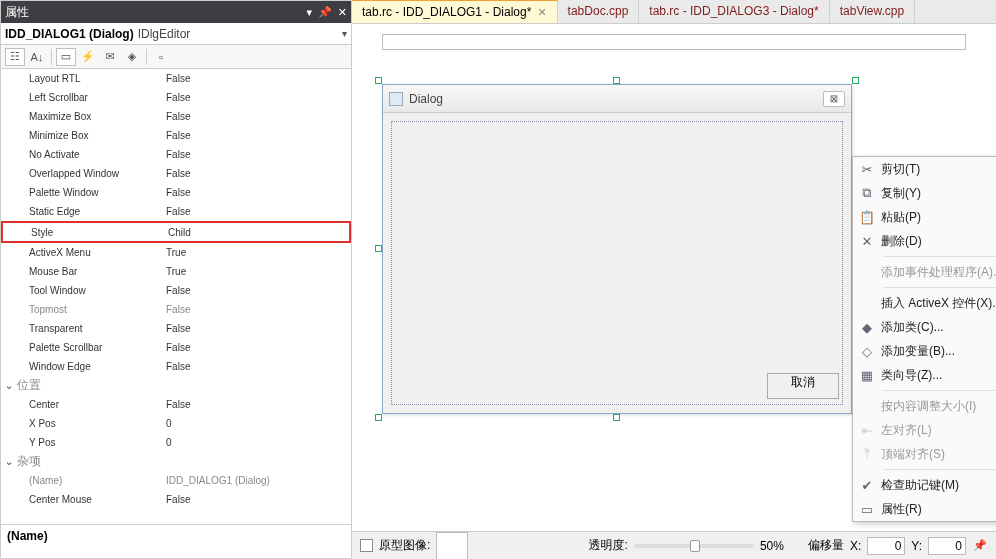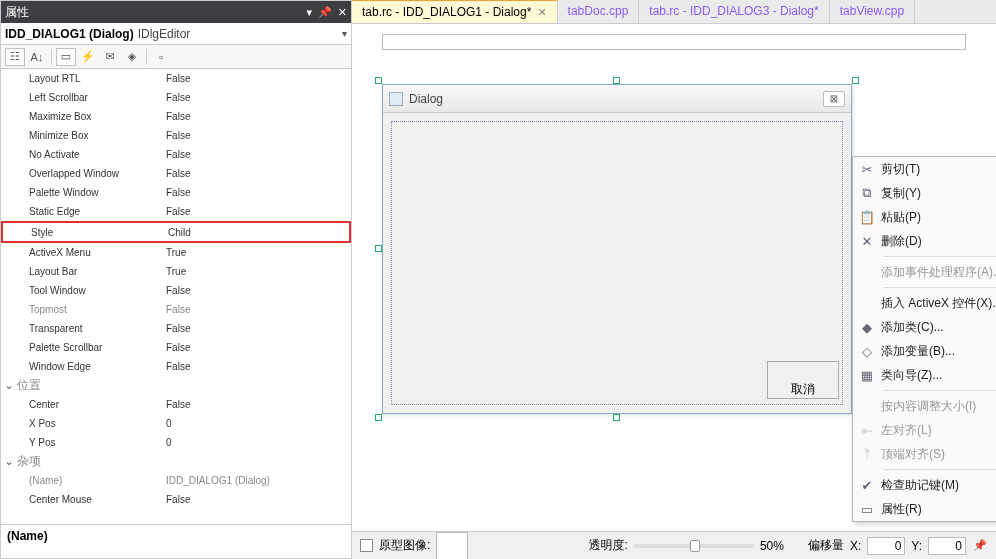--- a/index.html
+++ b/index.html
@@ -28,32 +28,32 @@
 .group-row { display: flex; align-items: center; height: 19px; background: #fff; }
 .group-row .exp { width: 16px; text-align: center; color: #555; font-size: 11px; }
 .group-row .gname { font-size: 12px; color: #888; font-family: Liberation Serif, serif; }
 .highlight-box { border: 2px solid #e03030; position: relative; }
 .highlight-box .prop-row { height: 18px; }
 .desc-area { border-top: 1px solid #ccc; height: 34px; padding: 4px 6px; font-size: 12px; font-weight: bold; }
 
 
 .right-area { flex: 1; display: flex; flex-direction: column; background: #f7f7f7; }
 .tab-strip { height: 24px; background: #eaeaea; display: flex; align-items: flex-end; border-bottom: 1px solid #ccc; }
-.tab { height: 24px; padding: 0 10px; display: flex; align-items: center; font-size: 12px; color: #8b5cf6; border-right: 1px solid #d0d0d0; white-space: nowrap; }
+.tab { height: 24px; padding: 0 10px; display: flex; align-items: center; font-size: 12px; color: #7f1d1d; border-right: 1px solid #d0d0d0; white-space: nowrap; }
 .tab.active { background: #fff9d6; color: #000; border-top: 2px solid #f0a030; }
 .tab .close { margin-left: 6px; font-size: 11px; color: #888; }
 .canvas { flex: 1; position: relative; background: #fff; }
 .ruler-h { position: absolute; left: 30px; top: 10px; right: 30px; height: 16px; border: 1px solid #bbb; background: #fff; }
 .dialog-win { position: absolute; left: 30px; top: 60px; width: 470px; height: 330px; border: 1px solid #8aa8c8; background: #f0f0f0; box-shadow: 1px 1px 3px rgba(0,0,0,0.15); }
 .dialog-title { height: 28px; background: linear-gradient(#f8f8f8,#e8e8e8); display: flex; align-items: center; padding: 0 6px; border-bottom: 1px solid #ccc; font-size: 12px; }
 .dialog-title .icon { width: 14px; height: 14px; background: #dfeaf5; border: 1px solid #9ab; margin-right: 6px; }
 .dialog-title .ttl { flex: 1; color: #444; }
 .dialog-title .winbtn { width: 22px; height: 16px; border: 1px solid #bbb; background: #fff; margin-left: 2px; display: flex; align-items: center; justify-content: center; font-size: 10px; color: #555; border-radius: 2px; }
 .dialog-body { position: absolute; left: 8px; top: 36px; right: 8px; bottom: 8px; border: 1px dotted #88a; }
-.dialog-btn { position: absolute; width: 72px; height: 38px; border: 1px solid #aaa; background: #f0f0f0; display: flex; align-items: flex-end; justify-content: center; font-size: 12px; }
+.dialog-btn { position: absolute; width: 72px; height: 26px; border: 1px solid #aaa; background: #f0f0f0; display: flex; align-items: flex-start; justify-content: center; font-size: 12px; }
 .sel-handles { position: absolute; inset: -4px; pointer-events: none; }
 .handle { position: absolute; width: 7px; height: 7px; background: #fff; border: 1px solid #2a6; }
 .handle.tl{top:-4px;left:-4px}.handle.tc{top:-4px;left:calc(50% - 4px)}.handle.tr{top:-4px;right:-4px}
 .handle.ml{top:calc(50% - 4px);left:-4px}.handle.mr{top:calc(50% - 4px);right:-4px}
 .handle.bl{bottom:-4px;left:-4px}.handle.bc{bottom:-4px;left:calc(50% - 4px)}.handle.br{bottom:-4px;right:-4px}
 
 
 .ctx-menu { position: absolute; left: 500px; top: 132px; width: 320px; background: #fafafa; border: 1px solid #b8b8b8; box-shadow: 2px 2px 6px rgba(0,0,0,0.2); font-size: 12px; }
 .ctx-row { height: 24px; display: flex; align-items: center; }
 .ctx-icon { width: 28px; display: flex; align-items: center; justify-content: center; color: #667; font-size: 13px; }
@@ -141,21 +141,21 @@
           <div class="prop-row">
             <div class="prop-name">Style</div>
             <div class="prop-val">Child</div>
           </div>
         </div>
         <div class="prop-row">
           <div class="prop-name">ActiveX Menu</div>
           <div class="prop-val">True</div>
         </div>
         <div class="prop-row">
-          <div class="prop-name">Layout Bar</div>
+          <div class="prop-name">Mouse Bar</div>
           <div class="prop-val">True</div>
         </div>
         <div class="prop-row">
           <div class="prop-name">Tool Window</div>
           <div class="prop-val">False</div>
         </div>
         <div class="prop-row">
           <div class="prop-name dim">Topmost</div>
           <div class="prop-val dim">False</div>
         </div>

